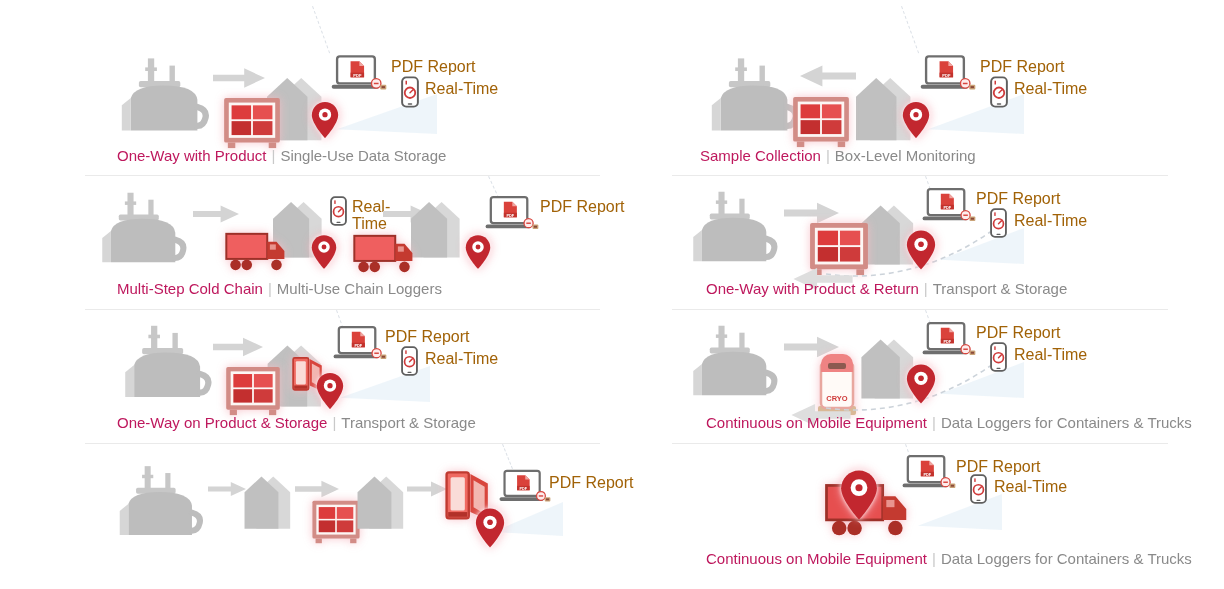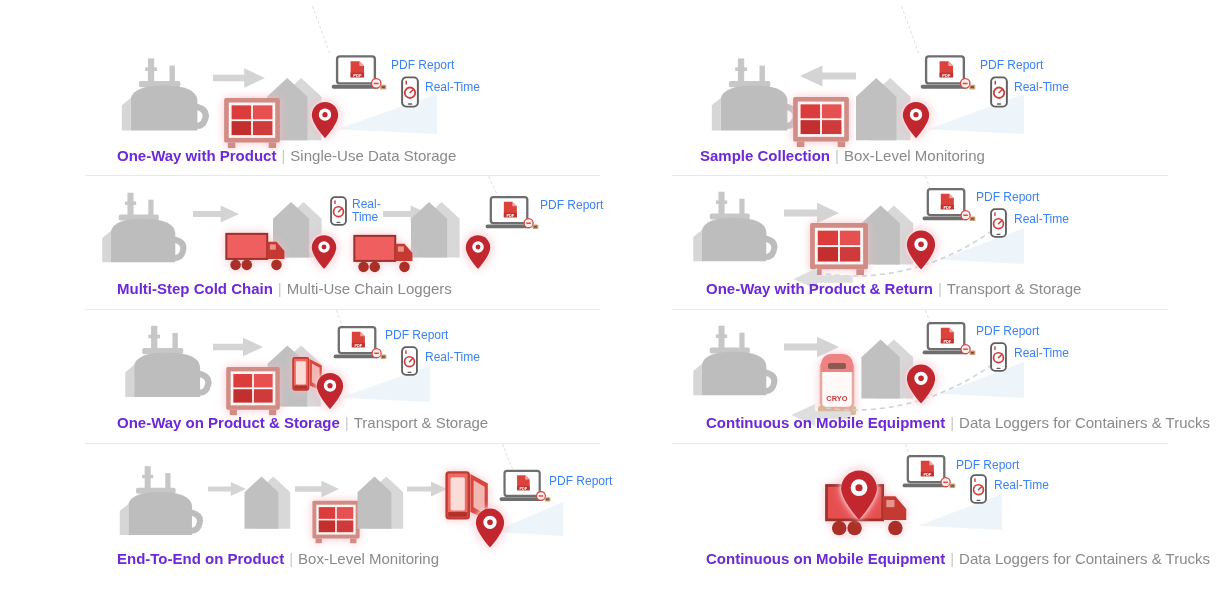--- a/index.html
+++ b/index.html
@@ -9,24 +9,24 @@
   .col-left{margin-left:85px;width:515px;}
   .col-right{margin-left:72px;width:496px;}
   .panel{position:relative;border-bottom:1px solid #eaeaea;}
   .panel.last{border-bottom:none;}
   .h1{height:175px;}
   .h2{height:133px;}
   .h4{height:145px;}
   .ic{position:absolute;display:block;}
   .glow{filter:drop-shadow(0 0 5px rgba(247,188,196,.85));}
   .pin-glow{filter:drop-shadow(0 0 2px rgba(255,255,255,.95)) drop-shadow(0 0 5px rgba(246,168,180,.85));}
-  .lbl{position:absolute;font-size:12px;color:#3b82f6;white-space:nowrap;}
+  .lbl{position:absolute;font-size:16px;color:#a16207;white-space:nowrap;}
   .lbl.wrap2{white-space:normal;width:42px;line-height:1.08;}
   .caption{position:absolute;font-size:15px;color:#8a8a8a;white-space:nowrap;}
-  .caption .t{font-weight:bold;color:#6d28d9;}
+  .caption .t{font-weight:normal;color:#be185d;}
   .caption .s{color:#c9c9c9;padding:0 5px;}
   .dash{position:absolute;border-top:1.4px dashed #dce1e7;transform-origin:left top;}
   .beam{position:absolute;background:rgba(215,232,243,.42);clip-path:polygon(0 88%,100% 0,100% 100%);}
   svg text{font-family:"Liberation Sans",sans-serif;}
 </style>
 </head>
 <body>
 
 <div class="wrap">
 
@@ -301,23 +301,20 @@
       <rect x="32" y="26" width="20" height="7" fill="#c2332d"></rect>
       <text x="42" y="32" font-size="6" font-weight="bold" fill="#fff" text-anchor="middle">PDF</text>
           </g>
       <rect x="4" y="44" width="70" height="6" rx="3" fill="#6e6e6e"></rect>
       <circle cx="70" cy="42" r="7" fill="#fdecec" stroke="#d8453e" stroke-width="2"></circle>
           <rect x="66.5" y="41" width="7" height="2.2" fill="#d8453e"></rect>
       <rect x="76" y="44" width="9" height="7" rx="1.5" fill="#caa377"></rect>
           <rect x="78" y="46" width="5" height="3" fill="#8a4a3a"></rect>
     </svg>
     <span class="lbl" style="left:464px;top:30px">PDF Report</span>
-    <div class="caption" style="left:32px;top:106px">
-      <span class="t">End-To-End on Product</span><span class="s">|</span><span class="u">Box-Level Monitoring</span>
-    </div>
   </div>
 </div>
 
 <div class="col col-right">
 
   <div class="panel h1">
     <svg class="ic" style="left:38px;top:56px;width:90px;height:84px" viewBox="0 0 100 92">
       <rect x="31" y="2" width="7" height="26" fill="#c7c7c7"></rect>
           <rect x="28" y="12" width="13" height="4" fill="#c7c7c7"></rect>
       <rect x="55" y="10" width="6" height="18" fill="#c7c7c7"></rect>

